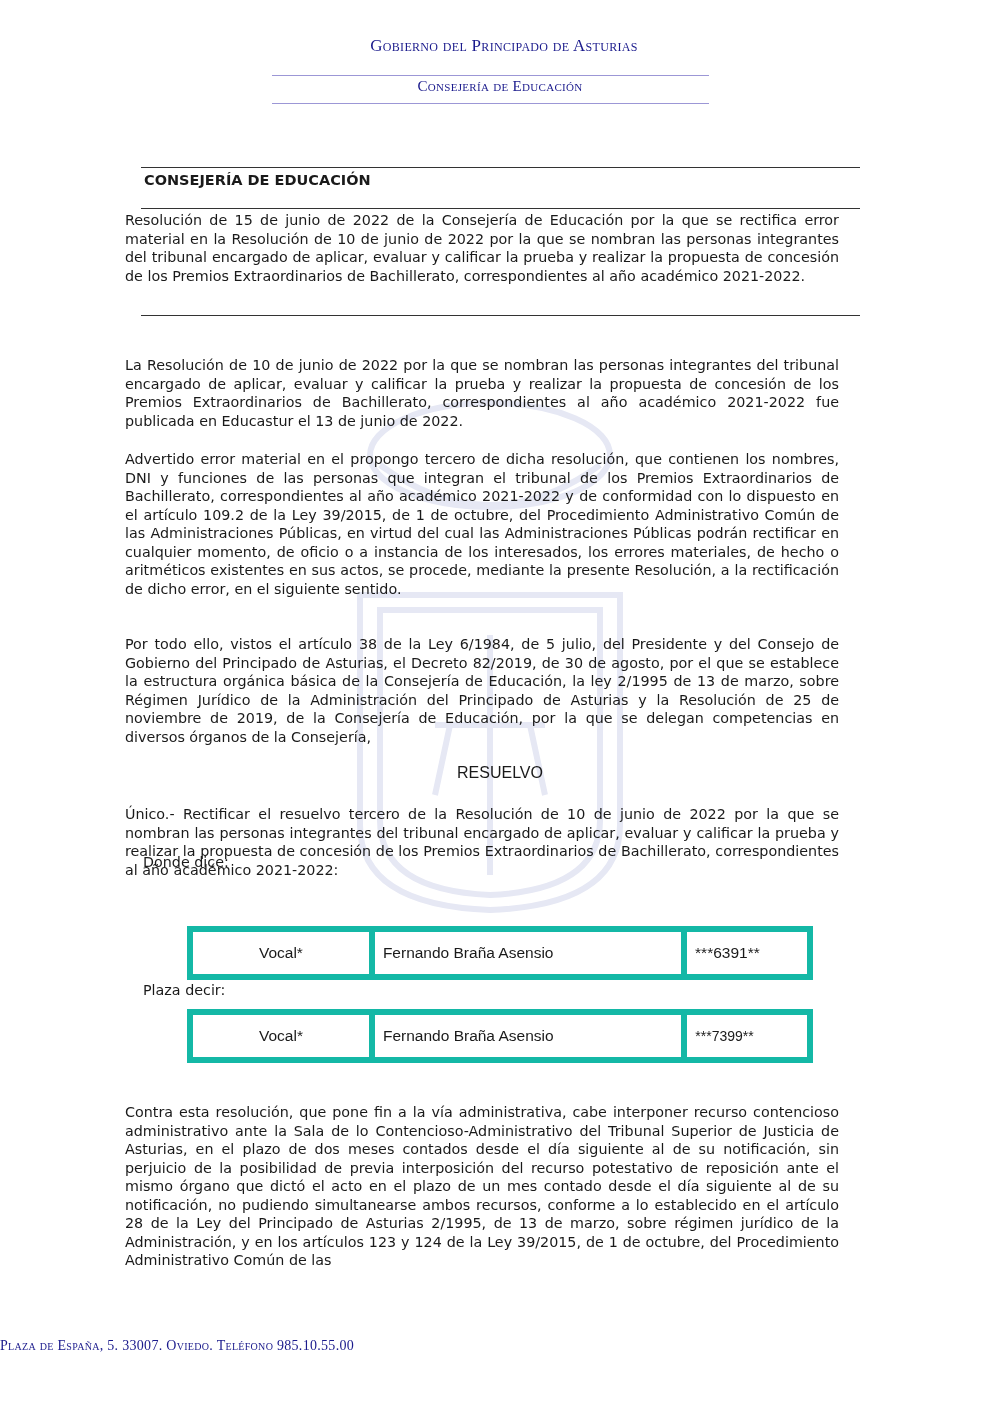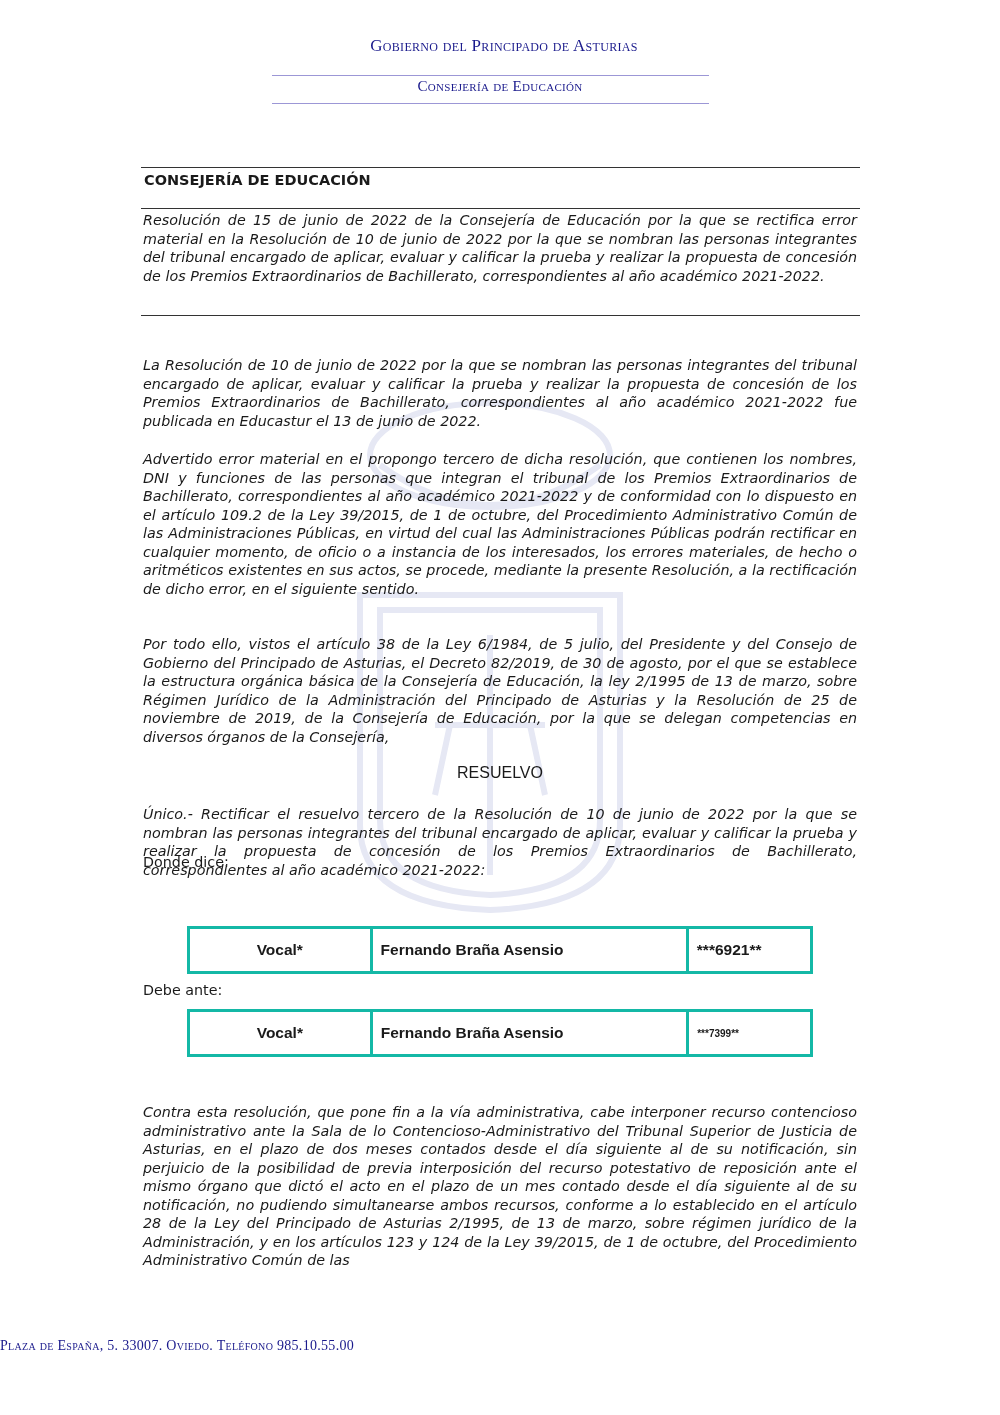--- a/index.html
+++ b/index.html
@@ -3,25 +3,25 @@
 <meta charset="utf-8">
 <style>
   html, body { margin: 0; padding: 0; background: #ffffff; }
   body { width: 1000px; height: 1415px; position: relative; overflow: hidden; font-family: "DejaVu Sans", sans-serif; color: #1a1a1a; }
   .watermark { position: absolute; left: 340px; top: 395px; width: 300px; height: 520px; pointer-events: none; }
   .hdr-title { position: absolute; top: 36px; left: 4px; width: 1000px; text-align: center; color: #1a1a8c; font-family: "Liberation Serif", serif; font-size: 17px; letter-spacing: 0.3px; font-variant: small-caps; }
   .hdr-sub { position: absolute; top: 78px; left: 0; width: 1000px; text-align: center; color: #1a1a8c; font-family: "Liberation Serif", serif; font-size: 15px; letter-spacing: 0.3px; font-variant: small-caps; }
   .hline { position: absolute; left: 272px; width: 437px; height: 1px; background: #9c97d6; }
   .rule { position: absolute; left: 141px; width: 719px; height: 1px; background: #333; }
   .section-title { position: absolute; left: 144px; top: 172px; font-weight: bold; font-size: 14.5px; }
-  .para { position: absolute; left: 143px; width: 714px; font-size: 14.3px; line-height: 18.5px; text-align: justify; font-style: italic; }
+  .para { position: absolute; left: 125px; width: 714px; font-size: 14.3px; line-height: 18.5px; text-align: justify; }
   .resuelvo { position: absolute; left: 0; width: 1000px; top: 764px; text-align: center; font-family: "Liberation Sans", sans-serif; font-size: 16px; }
   .label { position: absolute; left: 143px; font-size: 14.3px; }
   table.dni { position: absolute; left: 187px; width: 626px; border-collapse: collapse; font-family: "Liberation Sans", sans-serif; font-size: 15.5px; }
-  table.dni td { border: 3px solid #14b8a6; height: 42px; padding: 0 8px; font-weight: bold; }
+  table.dni td { border: 6px solid #14b8a6; height: 42px; padding: 0 8px; }
   table.dni td.c1 { width: 166px; text-align: center; }
   table.dni td.c2 { width: 302px; }
   table.dni td.c3 { width: 106px; }
   .footer { position: absolute; top: 1338px; left: 0; width: 1000px; text-align: left; color: #1a1a8c; font-family: "Liberation Serif", serif; font-size: 14px; font-variant: small-caps; letter-spacing: 0.3px; }
 </style>
 </head>
 <body>
 
 <svg class="watermark" viewBox="0 0 300 520">
   <g fill="none" stroke="#e6e8f4" stroke-width="6">
@@ -53,31 +53,31 @@
 <div class="resuelvo">RESUELVO</div>
 
 <div class="para" style="top:805px">Único.- Rectificar el resuelvo tercero de la Resolución de 10 de junio de 2022 por la que se nombran las personas integrantes del tribunal encargado de aplicar, evaluar y calificar la prueba y realizar la propuesta de concesión de los Premios Extraordinarios de Bachillerato, correspondientes al año académico 2021-2022:</div>
 
 <div class="label" style="top:854px">Donde dice:</div>
 <table class="dni" style="top:926px">
   <tbody>
       <tr>
     <td class="c1">Vocal*</td>
     <td class="c2">Fernando Braña Asensio</td>
-    <td class="c3">***6921**</td>
+    <td class="c3">***6391**</td>
   </tr>
 </tbody>
   </table>
 
-<div class="label" style="top:982px">Debe ante:</div>
+<div class="label" style="top:982px">Plaza decir:</div>
 <table class="dni" style="top:1009px">
   <tbody>
       <tr>
     <td class="c1">Vocal*</td>
     <td class="c2">Fernando Braña Asensio</td>
-    <td class="c3" style="font-size:10px">***7399**</td>
+    <td class="c3" style="font-size:14px">***7399**</td>
   </tr>
 </tbody>
   </table>
 
 <div class="para" style="top:1103px">Contra esta resolución, que pone fin a la vía administrativa, cabe interponer recurso contencioso administrativo ante la Sala de lo Contencioso-Administrativo del Tribunal Superior de Justicia de Asturias, en el plazo de dos meses contados desde el día siguiente al de su notificación, sin perjuicio de la posibilidad de previa interposición del recurso potestativo de reposición ante el mismo órgano que dictó el acto en el plazo de un mes contado desde el día siguiente al de su notificación, no pudiendo simultanearse ambos recursos, conforme a lo establecido en el artículo 28 de la Ley del Principado de Asturias 2/1995, de 13 de marzo, sobre régimen jurídico de la Administración, y en los artículos 123 y 124 de la Ley 39/2015, de 1 de octubre, del Procedimiento Administrativo Común de las</div>
 
 <div class="footer">Plaza de España, 5. 33007. Oviedo. Teléfono 985.10.55.00</div>
 
 </body></html>

